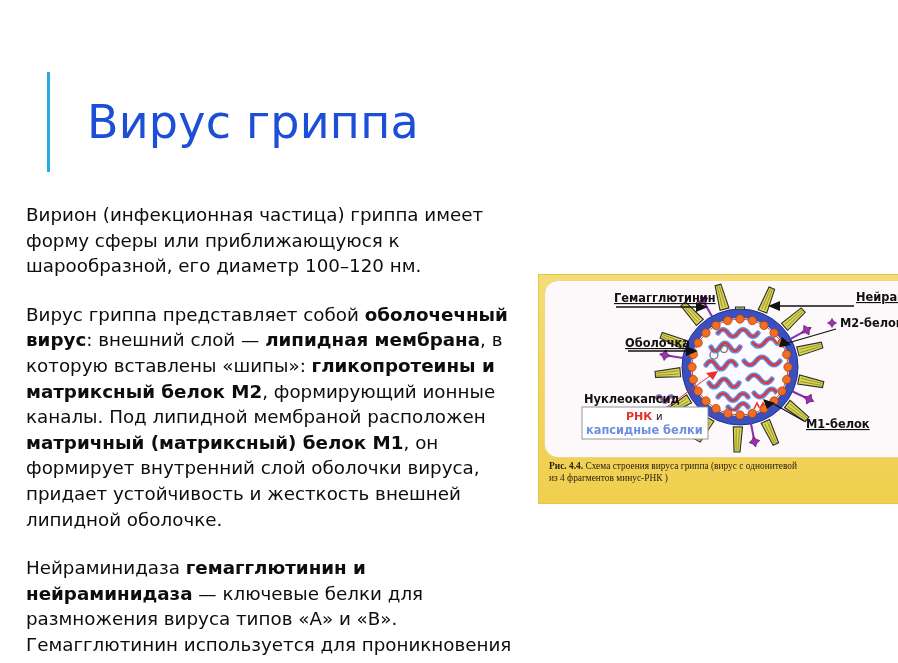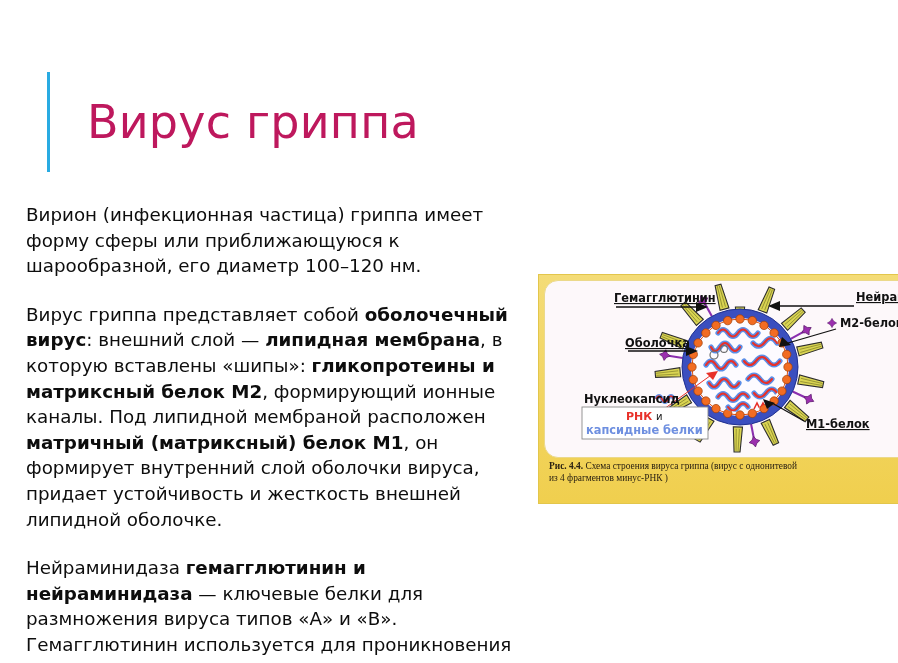--- a/index.html
+++ b/index.html
@@ -30,21 +30,21 @@
     width: 3px;
     height: 100px;
     background: #29ABE2;
     flex: 0 0 auto;
   }
   .title-text {
     margin-left: 37px;
     font-size: 46px;
     font-weight: 400;
     line-height: 1.05;
-    color: #be185d;
+    color: #1d4ed8;
     letter-spacing: 0.2px;
     white-space: nowrap;
   }
 
   
   .body-col {
     position: absolute;
     left: 26px;
     top: 198px;
     width: 492px;

